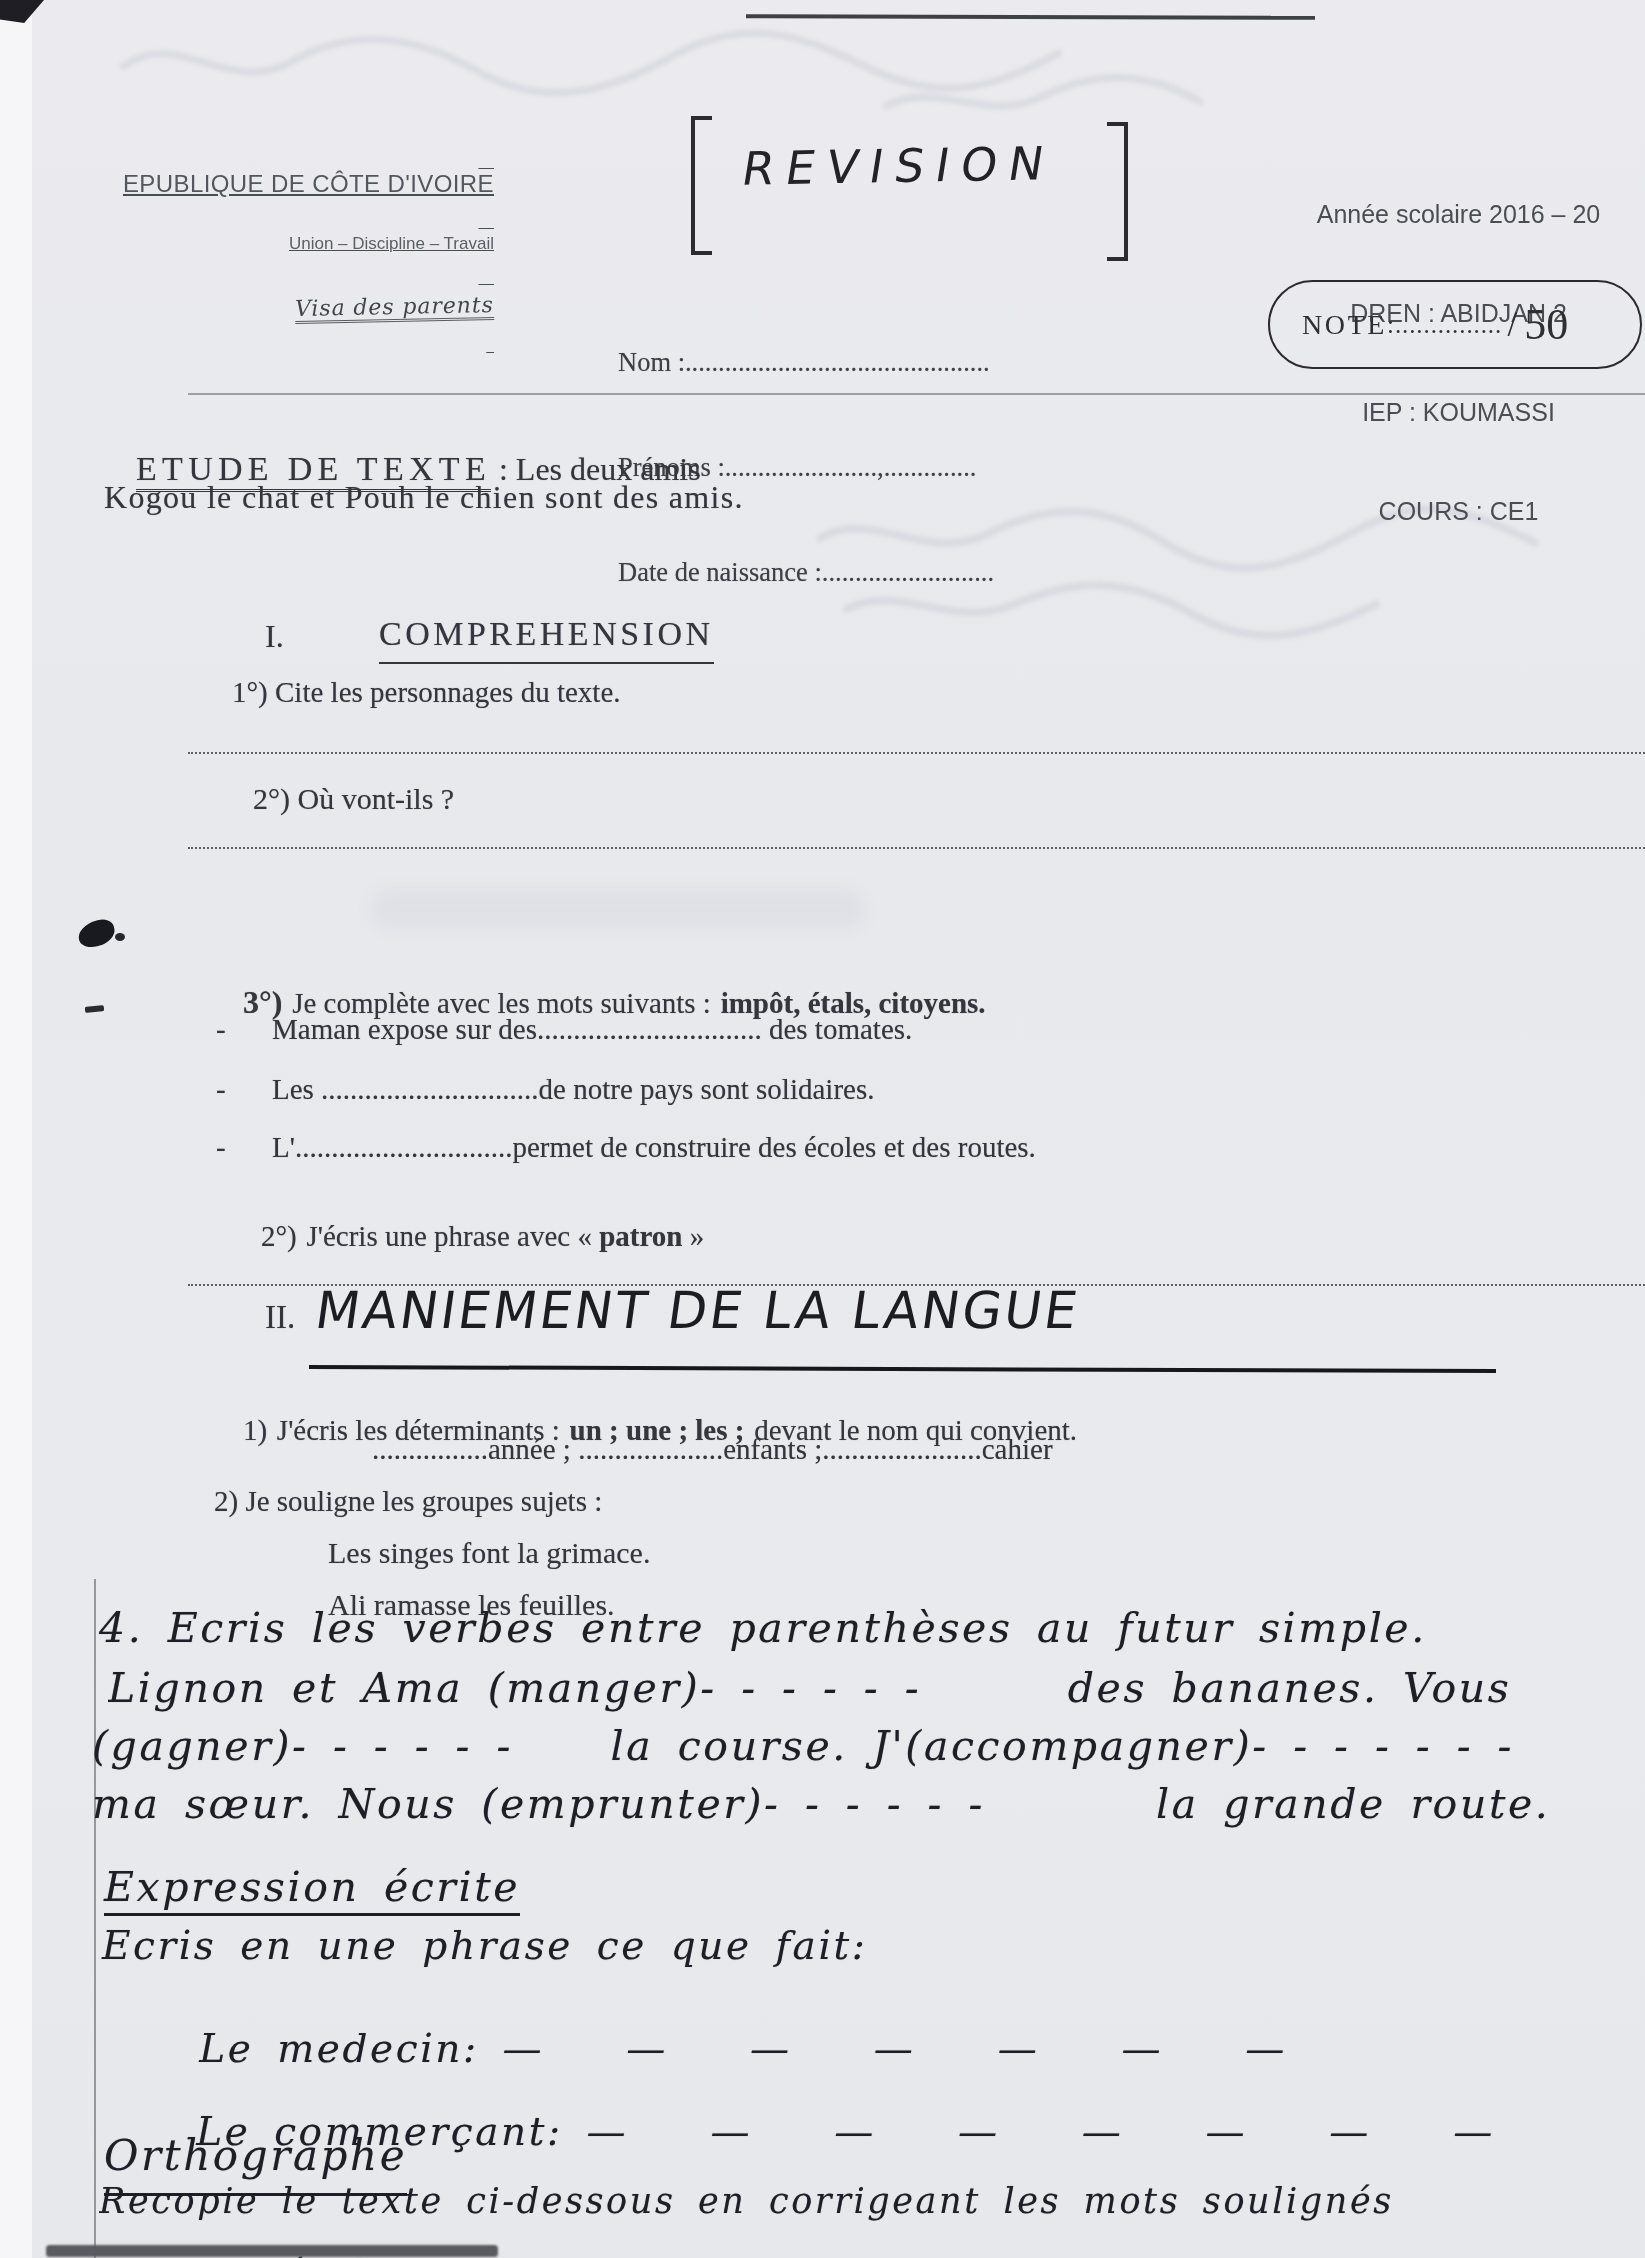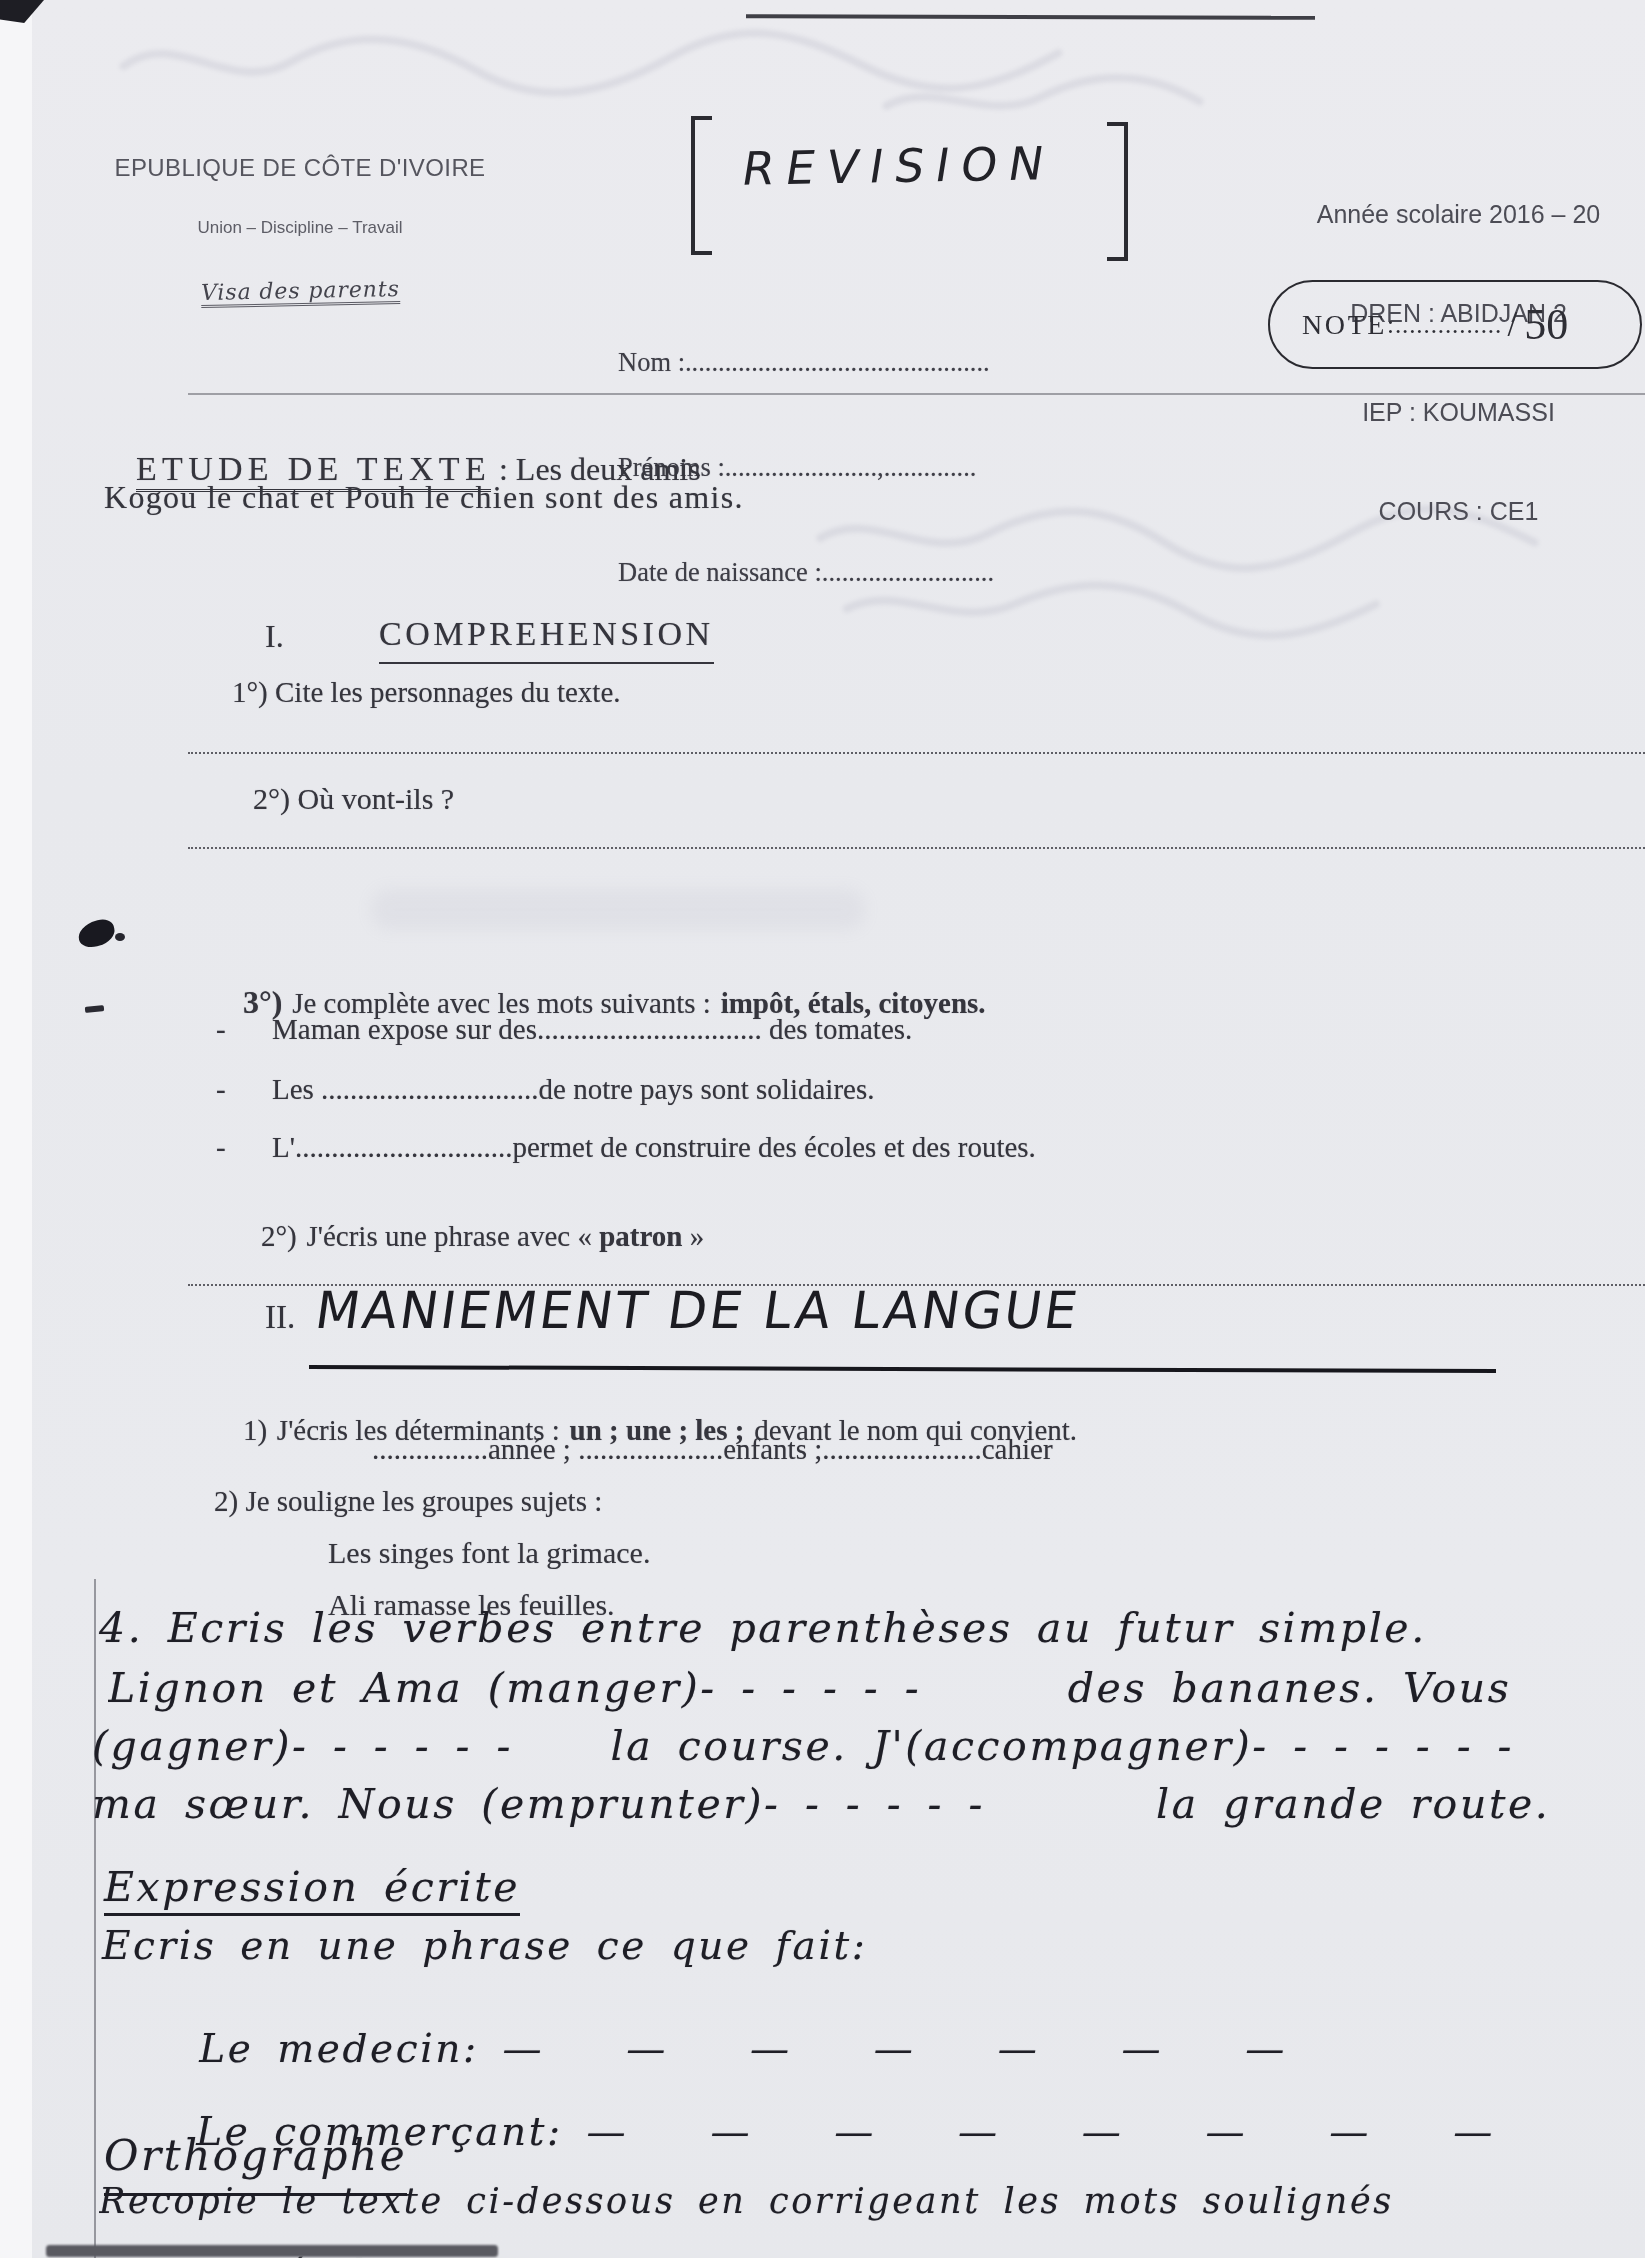--- a/index.html
+++ b/index.html
@@ -14,21 +14,21 @@
   .print{font-family:"Liberation Serif",serif;color:#35353d;white-space:pre;
          text-shadow:0 0 0.9px rgba(52,52,60,.45);}
   .sans{font-family:"Liberation Sans",sans-serif;color:#4c4c55;white-space:pre;}
   .hw{font-family:"DejaVu Serif",serif;font-style:italic;color:#1e1e26;white-space:pre;
       letter-spacing:2.6px;word-spacing:8.8px;text-shadow:0 0 0.9px rgba(30,30,38,.4);}
   .b{font-weight:700;}
   .gap{margin-right:9.7px;}
   .dotline{border-bottom:2.6px dotted #46464e;height:0;opacity:.85;}
   .useg-dot{border-bottom:2.6px dotted currentColor;padding-bottom:0.9px;}
   
-  .hdr-left{left:106px;top:122px;width:388px;text-align:center;}
+  .hdr-left{left:106px;top:138px;width:388px;text-align:right;text-decoration:underline;}
   .republic{font-size:24px;letter-spacing:0.4px;color:#55555e;}
   .motto{font-size:17px;margin-top:4.4px;color:#5d5d66;}
   .visa{display:inline-block;margin-top:8px;font-family:"DejaVu Serif",serif;font-style:italic;
         font-size:22px;color:#44444d;border-bottom:3.5px double #5a5a63;
         transform:rotate(-1.2deg);letter-spacing:0.9px;}
   .brk{position:absolute;width:23px;height:139px;}
   .brk .v{position:absolute;top:0;bottom:0;width:4.4px;background:#2b2b31;}
   .brk .h1{position:absolute;top:0;width:21px;height:4.4px;background:#2b2b31;}
   .brk .h2{position:absolute;bottom:0;width:21px;height:4.4px;background:#2b2b31;}
   .title{left:743px;top:139px;font-family:"DejaVu Sans",sans-serif;font-size:46px;color:#222228;

